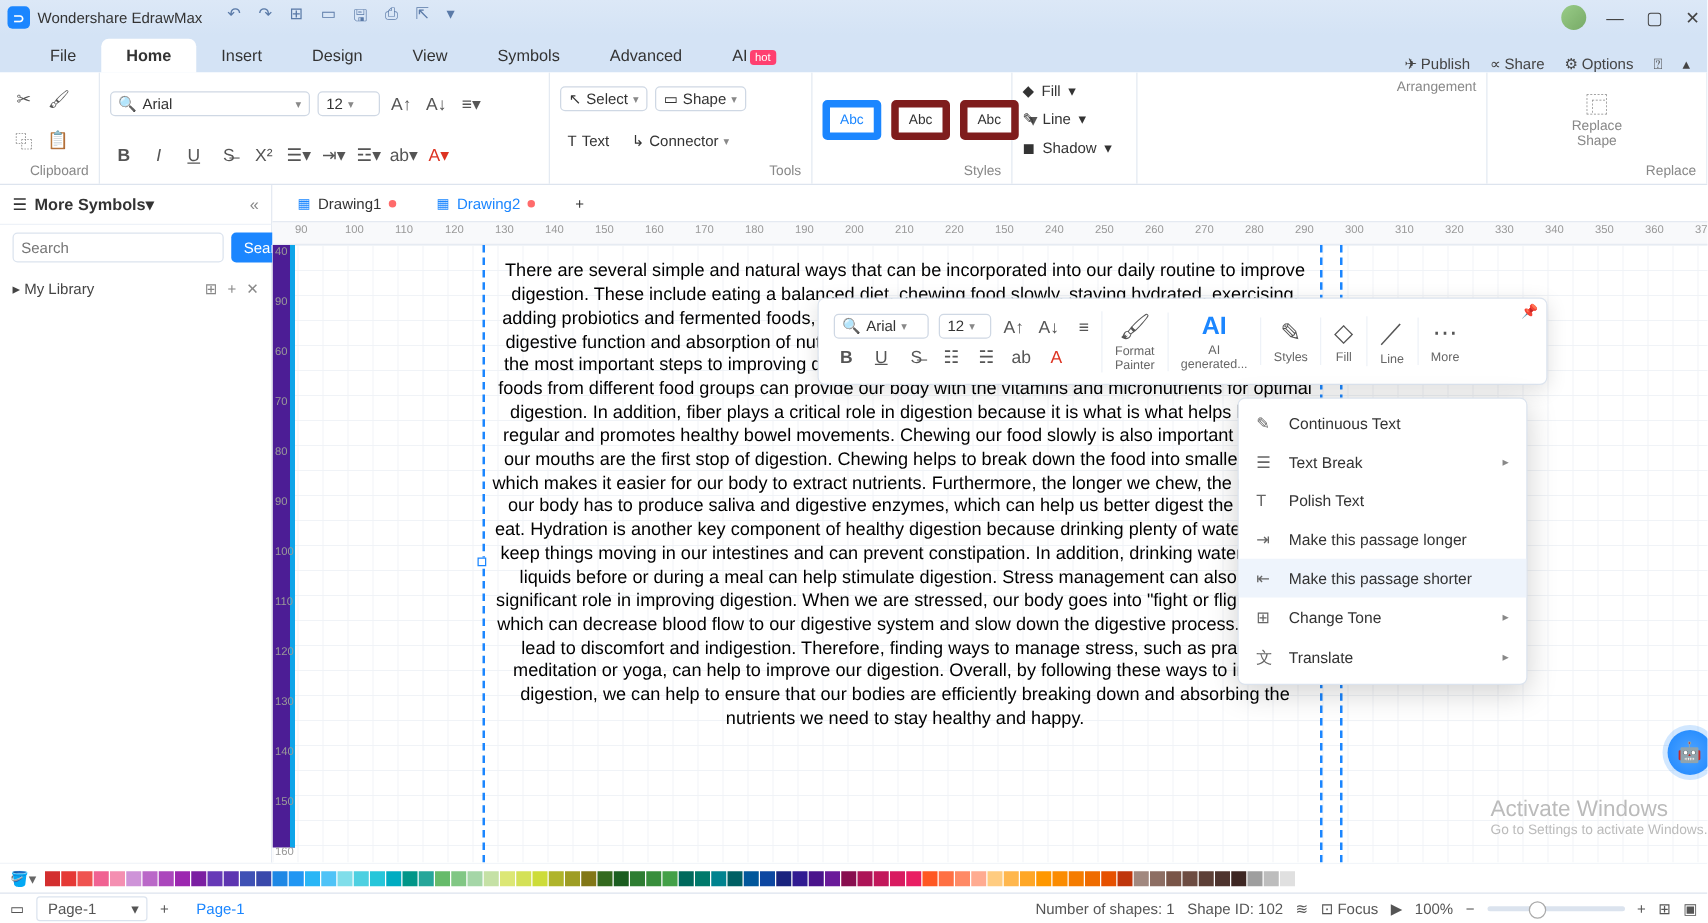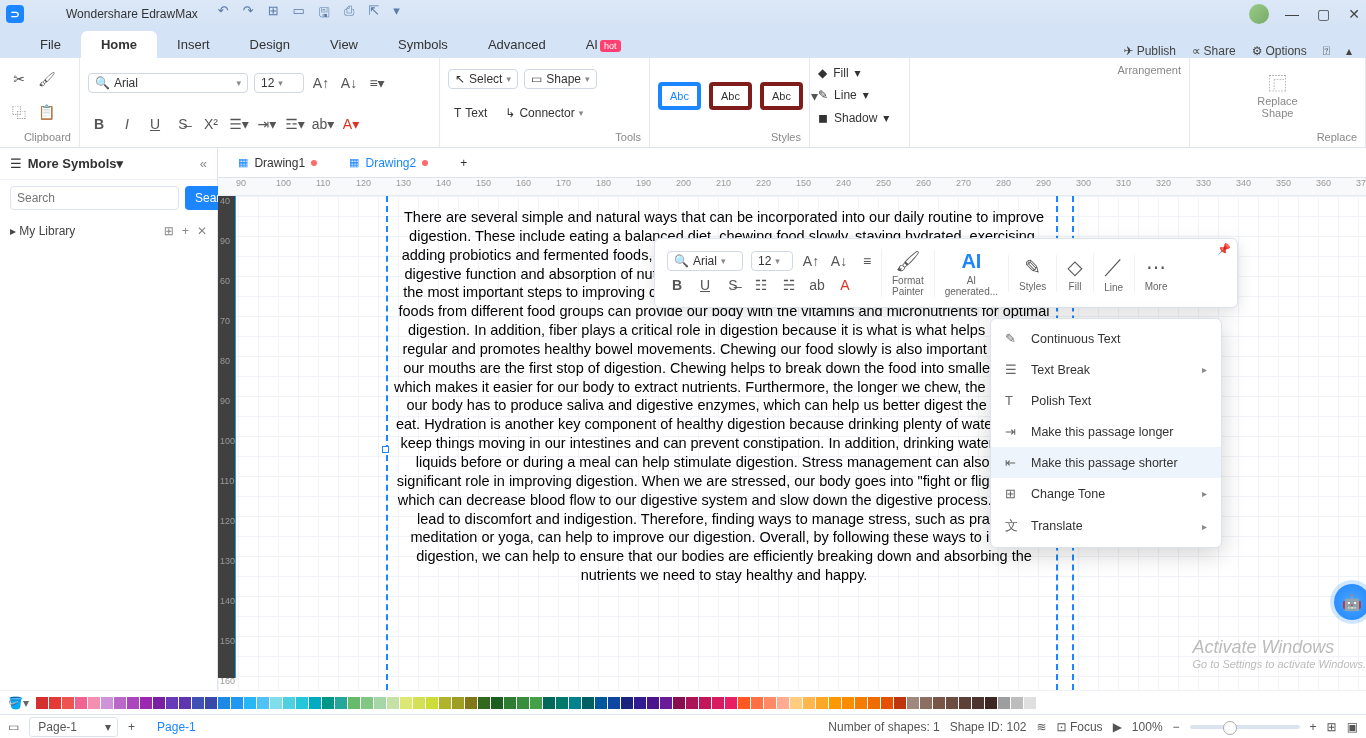--- a/index.html
+++ b/index.html
@@ -1,21 +1,21 @@
 <!DOCTYPE html>
 <html><head>
 <meta charset="utf-8">
 <style>
 * { margin: 0; padding: 0; box-sizing: border-box; font-family: -apple-system, BlinkMacSystemFont, "Segoe UI", Arial, sans-serif; }
 body { width: 1366px; height: 738px; overflow: hidden; background: #fff; font-size: 12px; color: #333; }
 
 
 .titlebar { height: 28px; background: linear-gradient(#dce8f7,#d4e3f5); display: flex; align-items: center; padding: 0 6px; }
 .titlebar .logo { width: 18px; height: 18px; background:#1b86ff; border-radius:4px; margin-right:6px; display:flex;align-items:center;justify-content:center;color:#fff;font-weight:bold;font-size:11px;}
-.titlebar .appname { font-size: 12px; color:#333;margin-left:36px; }
+.titlebar .appname { font-size: 12px; color:#333; }
 .titlebar .qat { margin-left: 20px; display:flex; gap:14px; color:#4a6; }
 .titlebar .qat span { color:#5a7aa8; font-size:13px; cursor:default;}
 .titlebar .spacer { flex:1; }
 .titlebar .winbtns { display:flex; gap:18px; color:#444; font-size:14px;}
 .titlebar .avatar { width:20px;height:20px;border-radius:50%;background:linear-gradient(135deg,#9c8,#7a6);margin-right:16px;}
 
 
 .menubar { height: 30px; background:#d4e3f5; display:flex; align-items:flex-end; padding-left:20px; }
 .menubar .mitem { padding:6px 20px; font-size:13px; color:#333; cursor:default; }
 .menubar .mitem.active { background:#fff; border-radius:6px 6px 0 0; font-weight:600;}
@@ -25,21 +25,21 @@
 
 
 .ribbon { height: 90px; background:#fff; border-bottom:1px solid #dde4ee; display:flex; }
 .group { border-right:1px solid #e4eaf2; padding:4px 8px 2px; display:flex; flex-direction:column; }
 .group .controls { flex:1; display:flex; flex-direction:column; justify-content:space-around; }
 .group .label { text-align:right; font-size:11px; color:#888; padding:2px 0;}
 .row { display:flex; align-items:center; gap:6px; }
 .iconbtn { width:22px;height:22px;display:flex;align-items:center;justify-content:center;color:#555;font-size:14px;}
 .dd { border:1px solid #cfd8e4; border-radius:4px; padding:2px 6px; display:flex;align-items:center;gap:4px;font-size:12px;background:#fff;}
 .dd .chev {font-size:9px;color:#888;}
-.abc { border:4px solid #7f1d1d;border-radius:4px;padding:4px 8px;font-size:11px;}
+.abc { border:6px solid #7f1d1d;border-radius:4px;padding:4px 8px;font-size:11px;}
 .abc.sel { border-color:#1b86ff; color:#1b86ff;}
 
 
 .mainrow { display:flex; height: calc(100% - 28px - 30px - 90px - 24px - 24px); }
 .leftpanel { width:218px; border-right:1px solid #dde4ee; background:#fff; display:flex;flex-direction:column;}
 .lp-head { padding:8px 10px; display:flex;align-items:center;gap:6px;font-size:13px;border-bottom:1px solid #eef2f8;}
 .lp-head .collapse {margin-left:auto;color:#888;}
 .lp-search { padding:6px 10px; display:flex;gap:6px;}
 .lp-search input { flex:1;border:1px solid #dbe3ee;border-radius:4px;padding:4px 6px;font-size:12px;}
 .lp-search button { background:#1b86ff;color:#fff;border:none;border-radius:4px;padding:4px 10px;font-size:12px;}
@@ -50,21 +50,21 @@
 .canvas-wrap { flex:1; display:flex; flex-direction:column; background:#fff; position:relative;}
 .tabs { height:30px;border-bottom:1px solid #dde4ee;display:flex;align-items:center;padding-left:6px;gap:4px;}
 .tab { padding:5px 14px;font-size:12px;display:flex;align-items:center;gap:6px;border-radius:6px 6px 0 0;}
 .tab.active { color:#1b86ff;}
 .tab .dot {width:6px;height:6px;border-radius:50%;background:#ff6b6b;}
 .tab .ficon{color:#1b86ff;font-size:11px;}
 .ruler-h { height:18px;background:#f8f9fb;border-bottom:1px solid #e6ebf2;display:flex;font-size:9px;color:#999;position:relative;padding-left:18px;}
 .ruler-h span{width:40px;text-align:left;}
 .canvas { flex:1;position:relative;overflow:hidden;background:#fff;}
 .grid { position:absolute;inset:0;background-image:linear-gradient(#f0f3f7 1px,transparent 1px),linear-gradient(90deg,#f0f3f7 1px,transparent 1px);background-size:20px 20px;}
-.ruler-v {position:absolute;left:0;top:0;bottom:12px;width:18px;background:#404040;border-right:1px solid #0ea5e9;font-size:9px;color:#999;}
+.ruler-v {position:absolute;left:0;top:0;bottom:12px;width:18px;background:#4c1d95;border-right:4px solid #0ea5e9;font-size:9px;color:#999;}
 .ruler-v span{display:block;height:40px;padding-left:2px;}
 .guide {position:absolute;top:0;bottom:0;border-left:2px dashed #1b86ff;}
 .textblock {position:absolute;left:175px;top:12px;width:662px;font-size:14.5px;line-height:1.3;color:#000;text-align:center;}
 .handle{position:absolute;width:7px;height:7px;border:1px solid #1b86ff;background:#fff;}
 
 
 .float-tb {position:absolute;left:436px;top:42px;width:584px;height:70px;background:#fff;border:1px solid #dbe3ee;border-radius:6px;box-shadow:0 4px 16px rgba(0,0,0,.12);display:flex;align-items:center;padding:4px 8px;z-index:10;}
 .float-tb .pin{position:absolute;right:6px;top:4px;font-size:11px;color:#aaa;}
 .ft-col{display:flex;flex-direction:column;gap:4px;padding:0 4px;}
 .ft-row{display:flex;gap:8px;align-items:center;}
@@ -88,21 +88,21 @@
 
 
 .statusbar{height:24px;background:#fff;border-top:1px solid #dde4ee;display:flex;align-items:center;padding:0 8px;font-size:12px;color:#555;gap:10px;}
 .statusbar .pagedd{border:1px solid #dbe3ee;border-radius:3px;padding:2px 40px 2px 8px;position:relative;}
 .statusbar .pname{color:#1b86ff;margin-left:12px;font-weight:500;}
 .statusbar .flex{flex:1;}
 .statusbar .zslider{width:110px;height:4px;background:#dbe3ee;border-radius:2px;position:relative;}
 .statusbar .zslider::after{content:'';position:absolute;left:30%;top:-4px;width:12px;height:12px;background:#fff;border:1px solid #aaa;border-radius:50%;}
 
 
-.wm{position:absolute;right:30px;bottom:20px;color:#bbb;font-size:18px;pointer-events:none;z-index:5;font-style:italic;}
+.wm{position:absolute;right:30px;bottom:20px;color:#bbb;font-size:18px;pointer-events:none;z-index:5;}
 .wm small{font-size:11px;display:block;}
 
 .aibubble{position:absolute;right:26px;bottom:70px;width:36px;height:36px;border-radius:50%;background:radial-gradient(#4da3ff,#1b86ff);box-shadow:0 0 0 4px rgba(27,134,255,.2);display:flex;align-items:center;justify-content:center;color:#fff;font-size:16px;z-index:6;}
 </style>
 </head>
 <body>
 
 <div class="titlebar">
   <div class="logo">⊃</div>
   <div class="appname">Wondershare EdrawMax</div>

